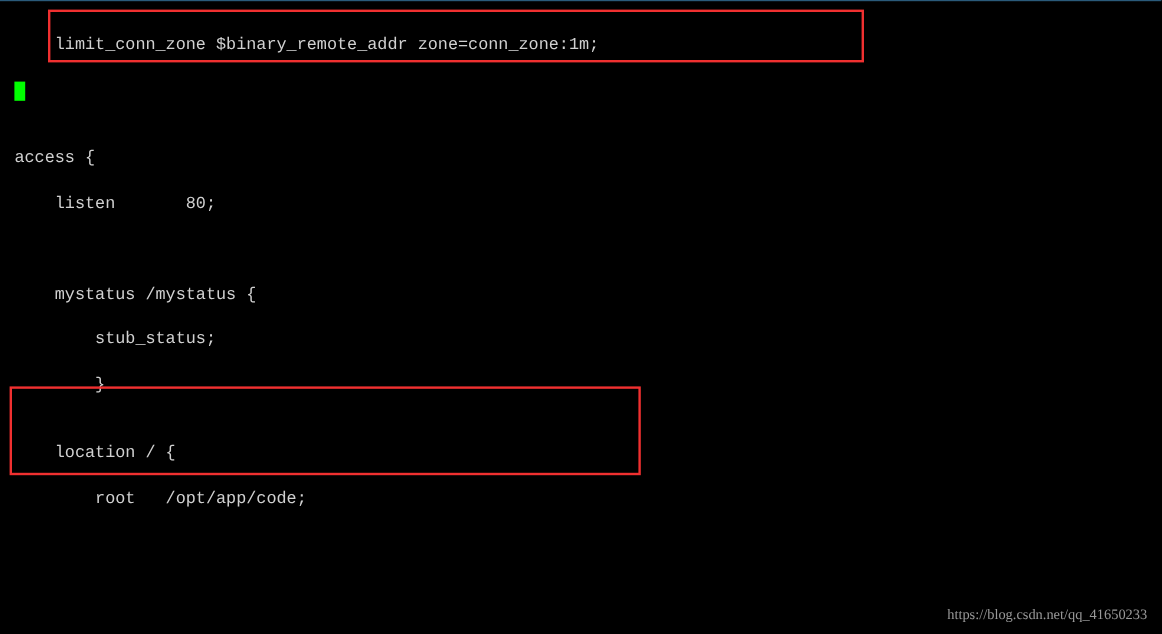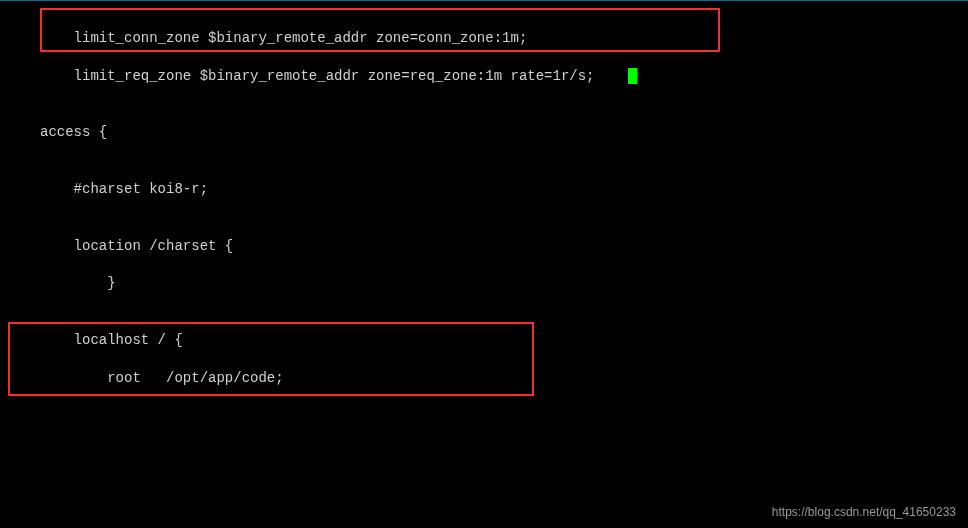--- a/index.html
+++ b/index.html
@@ -17,21 +17,20 @@
       position: relative;
       overflow: hidden;
       line-height: 1.35;
     }
     .terminal {
       padding: 10px 0 0 0;
       white-space: pre;
     }
     .line {
       padding-left: 12px;
-      margin-left: 28px;
     }
     .highlight-box-1 {
       position: absolute;
       top: 8px;
       left: 40px;
       width: 680px;
       height: 44px;
       border: 2px solid #f03030;
       pointer-events: none;
     }
@@ -49,49 +48,50 @@
       width: 9px;
       height: 16px;
       background: #00ff00;
       vertical-align: text-bottom;
     }
     .watermark {
       position: absolute;
       bottom: 8px;
       right: 12px;
       color: #999;
-      font-family: Liberation Sans, sans-serif;
+      font-family: Liberation Serif, serif;
       font-size: 12px;
     }
     .top-border {
       position: absolute;
       top: 0;
       left: 0;
       right: 0;
       height: 1px;
       background: #2a5a7a;
     }
   </style>
 </head>
 <body>
 
 <div class="top-border"></div>
 
 <div class="terminal">
 <div class="line"><span>    limit_conn_zone $binary_remote_addr zone=conn_zone:1m;</span></div>
-<div class="line"><span>    limit_req_zone $binary_remote_addr zone=req_zone:1m rate=1r/s;    </span><span class="cursor"></span></div>
+<div class="line"><span class="cursor"></span></div>
 <div class="line"><span></span></div>
 <div class="line"><span>access {</span></div>
+<div class="line"><span>    listen       80;</span></div>
 <div class="line"><span></span></div>
-<div class="line"><span>    #charset koi8-r;</span></div>
 <div class="line"><span></span></div>
-<div class="line"><span>    location /charset {</span></div>
+<div class="line"><span>    mystatus /mystatus {</span></div>
+<div class="line"><span>        stub_status;</span></div>
 <div class="line"><span>        }</span></div>
 <div class="line"><span></span></div>
-<div class="line"><span>    localhost / {</span></div>
+<div class="line"><span>    location / {</span></div>
 <div class="line"><span>        root   /opt/app/code;</span></div>
 
 
 
 
 
 <div class="line"><span></span></div>
 
 <div class="line"><span></span></div>
 

